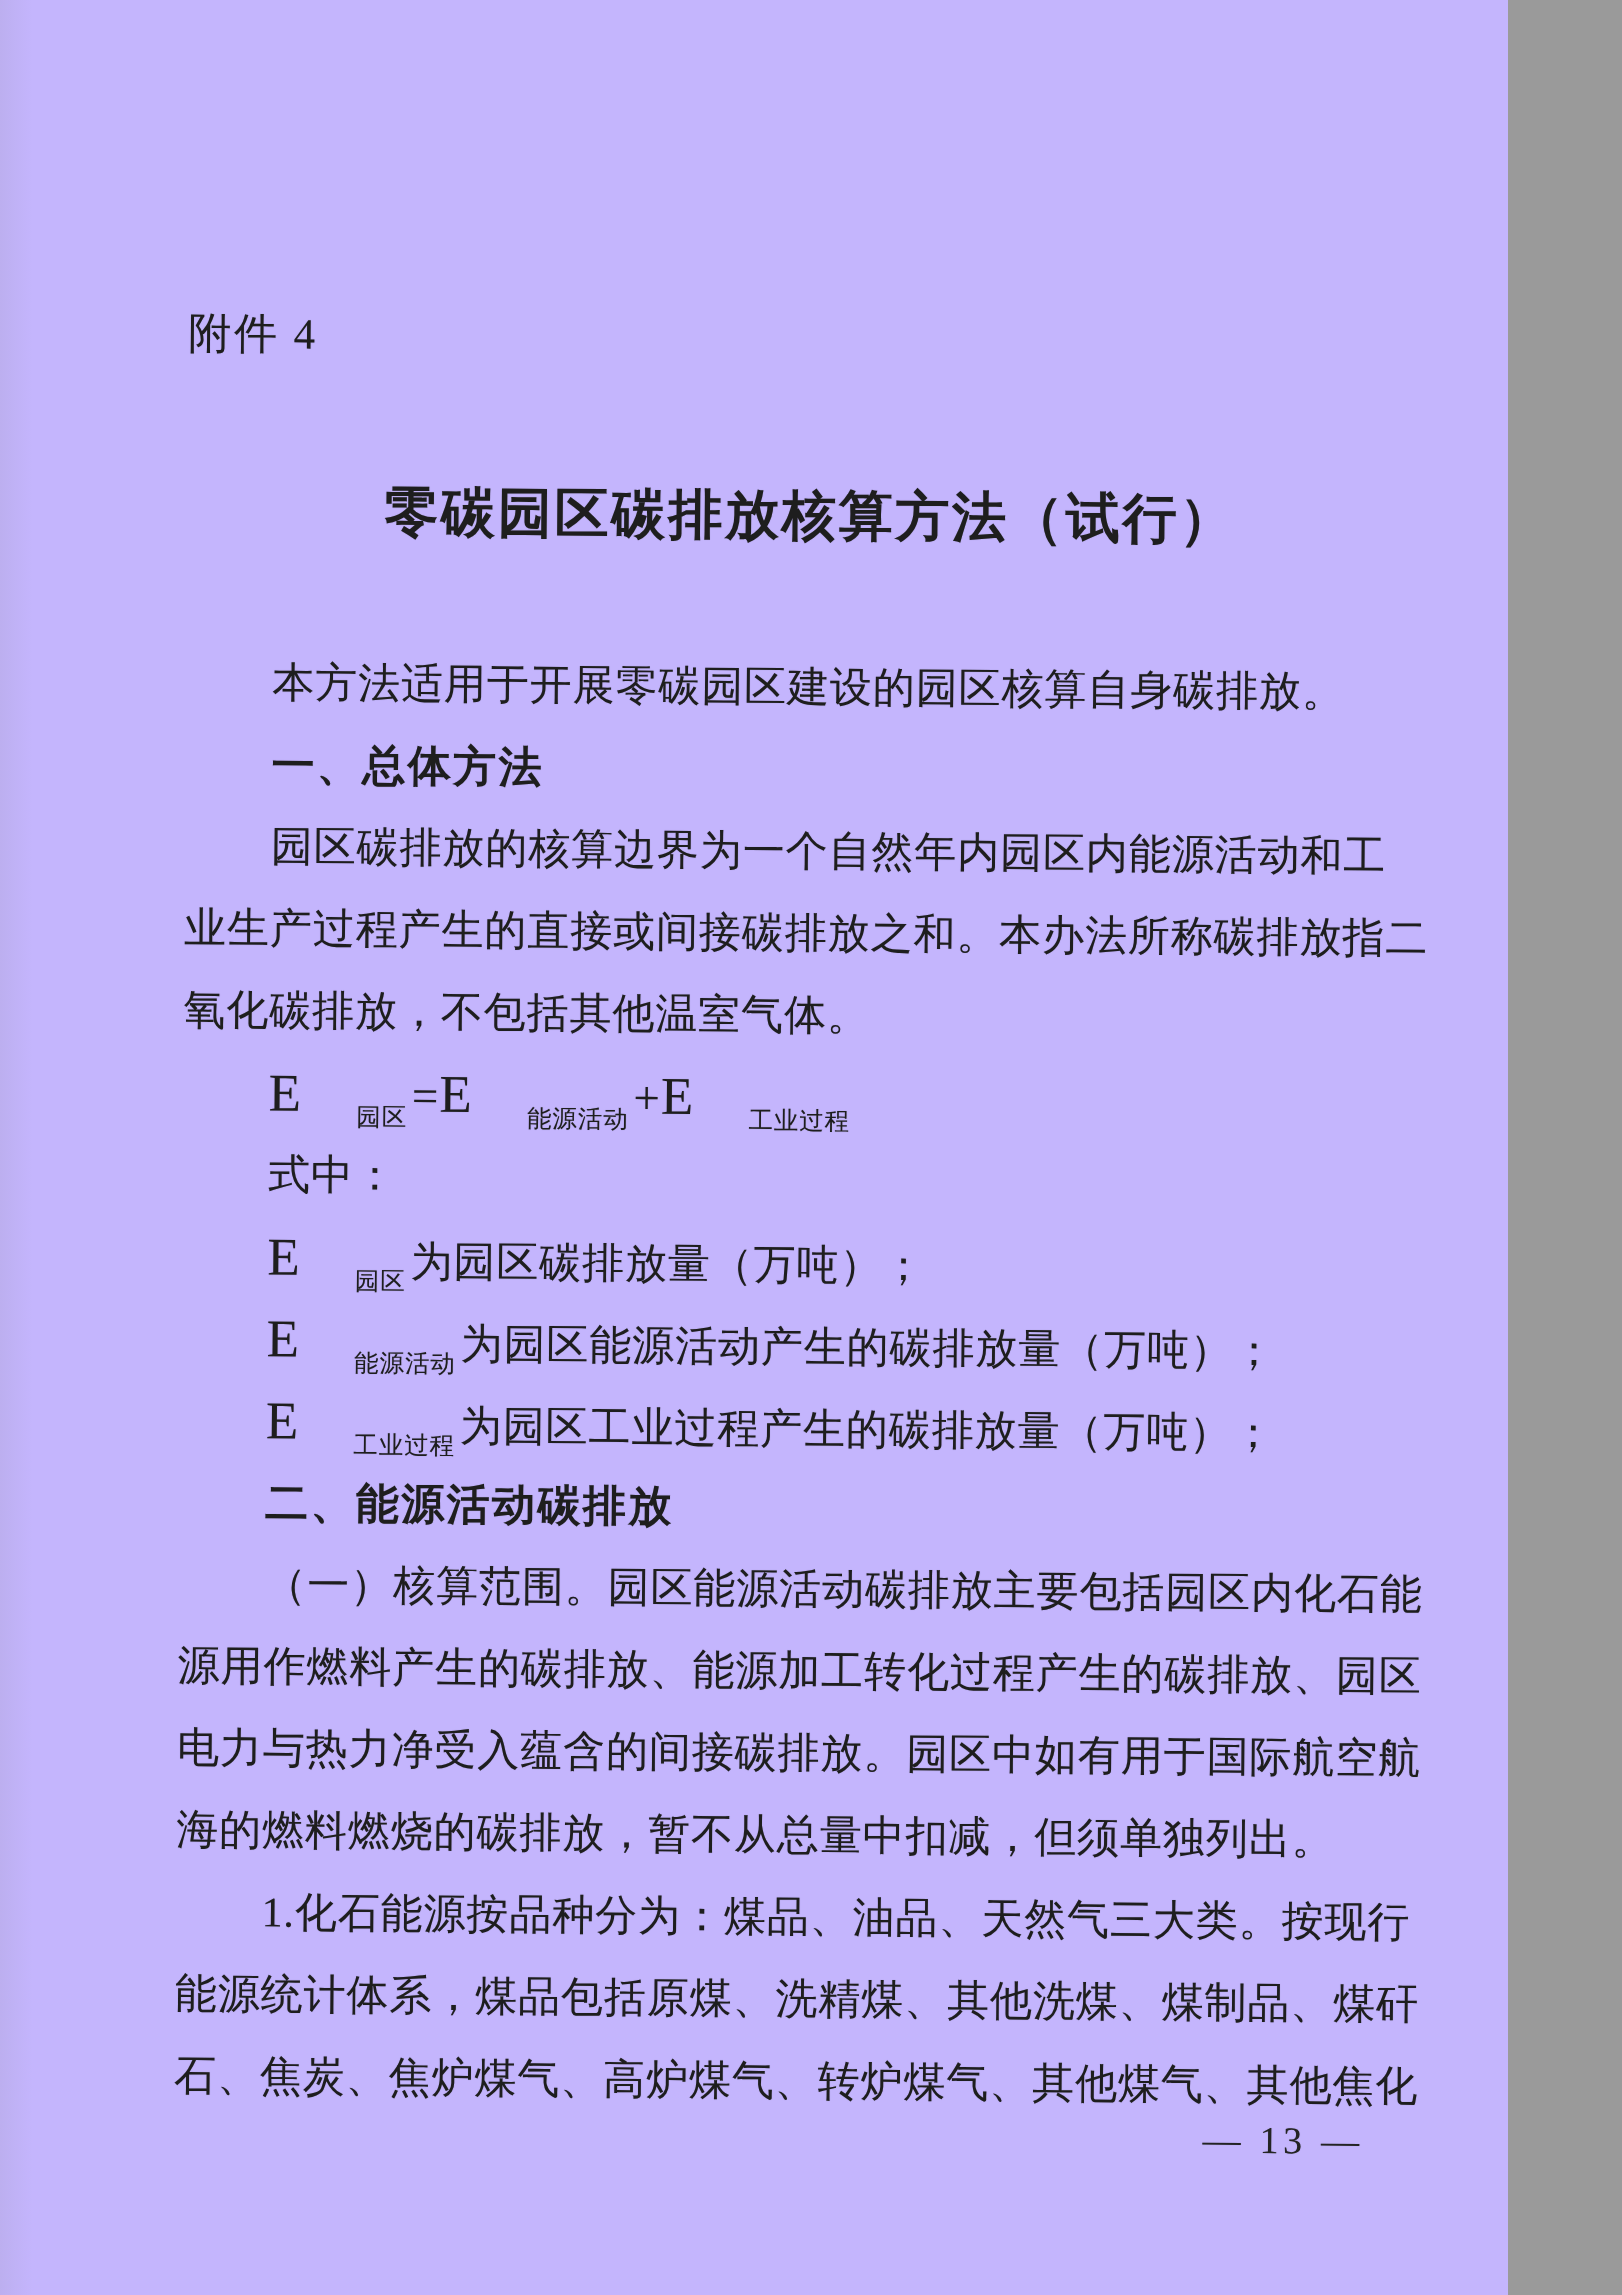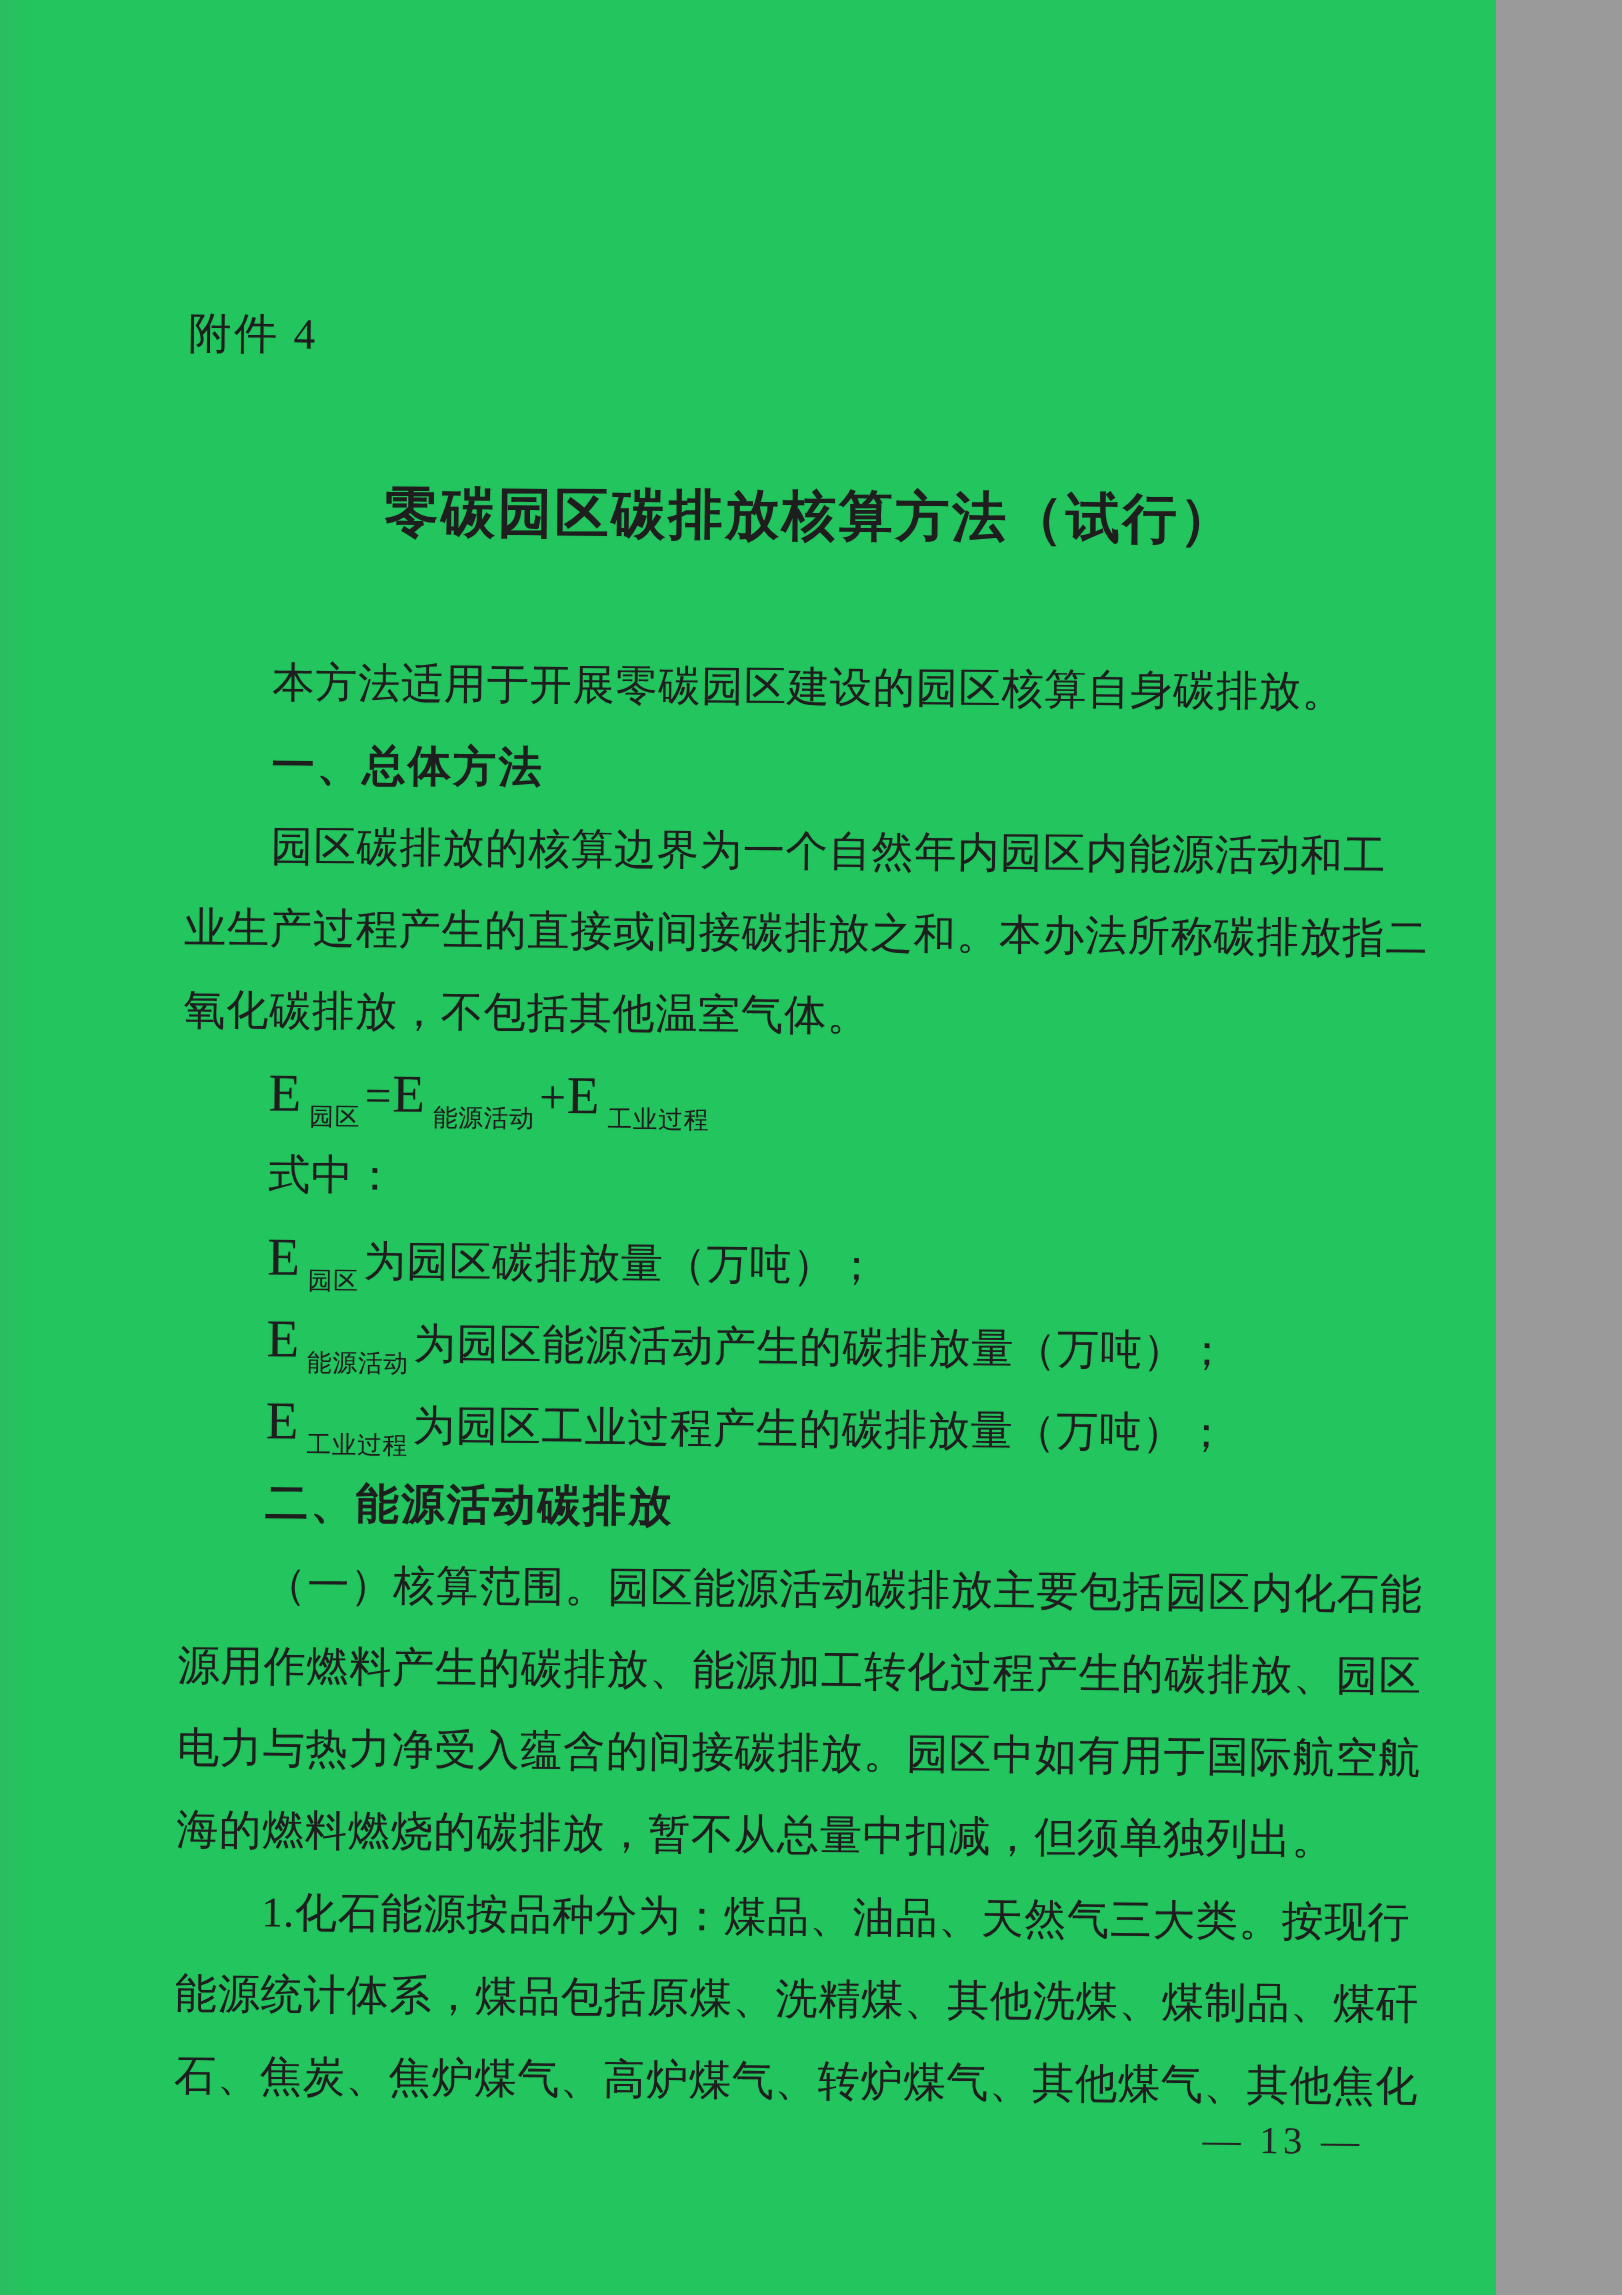--- a/index.html
+++ b/index.html
@@ -1,22 +1,23 @@
 <!DOCTYPE html>
 <html lang="zh" style="font-size:7.5px"><head>
 <meta charset="utf-8">
 <style>
   html,body{margin:0;padding:0;background:#9a9a9a;}
   .page{
     position:relative;
     width:1496px;height:2295px;
-    background:#22c55e;
+    background:#c4b5fd;
     overflow:hidden;
     font-family:"Liberation Serif","DejaVu Serif",serif;
     color:#1e1e1e;
+    padding-left:12px;
   }
   
   .scan{
     position:absolute;left:0;top:0;right:0;bottom:0;
     transform:rotate(0.5deg);
     transform-origin:801px 377px;
     text-shadow:0 0 0.9px rgba(55,55,55,.38);
   }
   .attachment{
     position:absolute;left:188px;top:310px;
@@ -42,20 +43,21 @@
     font-weight:700;font-size:43px;letter-spacing:2.4px;
   }
   .ebase{
     font-size:53px;
     font-family:"Liberation Serif","DejaVu Serif",serif;
   }
   .sub{
     font-size:24.5px;letter-spacing:0.9px;
     vertical-align:-14px;
     padding:0 4.7px 0 7.5px;
+    margin-left:47px;
   }
   .op{font-size:47px;}
   .pagenum{
     position:absolute;left:1218px;top:2114px;
     font-size:38px;letter-spacing:4.7px;
     color:#242424;white-space:nowrap;
   }
   
   .edge-shade{
     position:absolute;left:0;top:0;bottom:0;width:33px;

